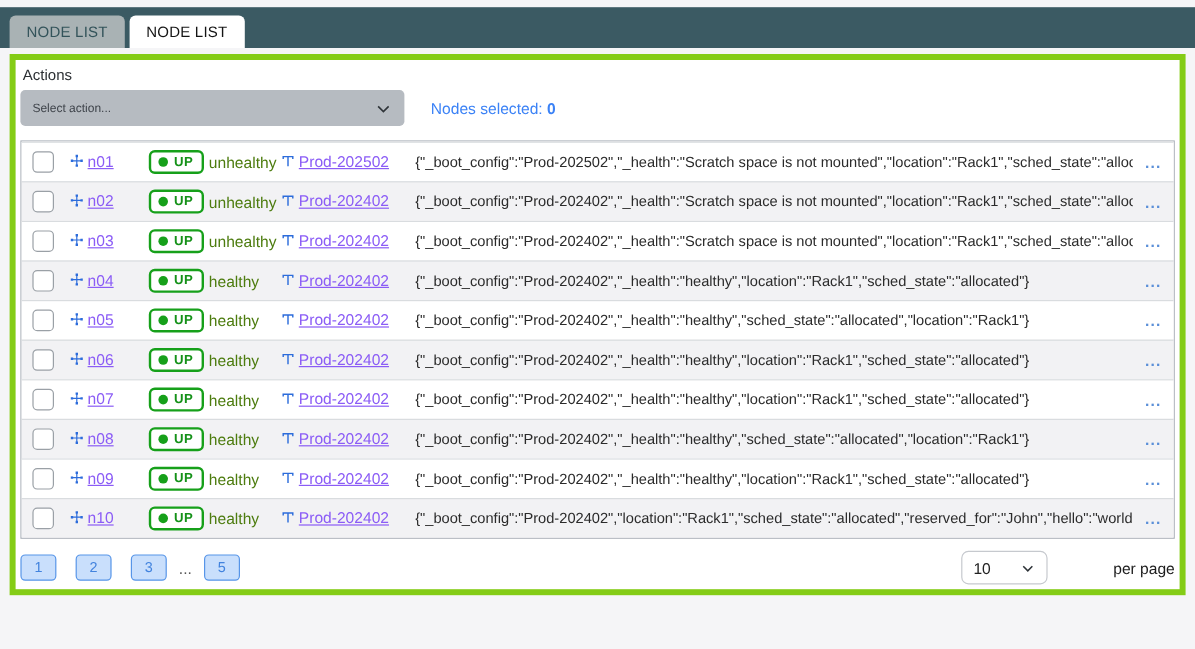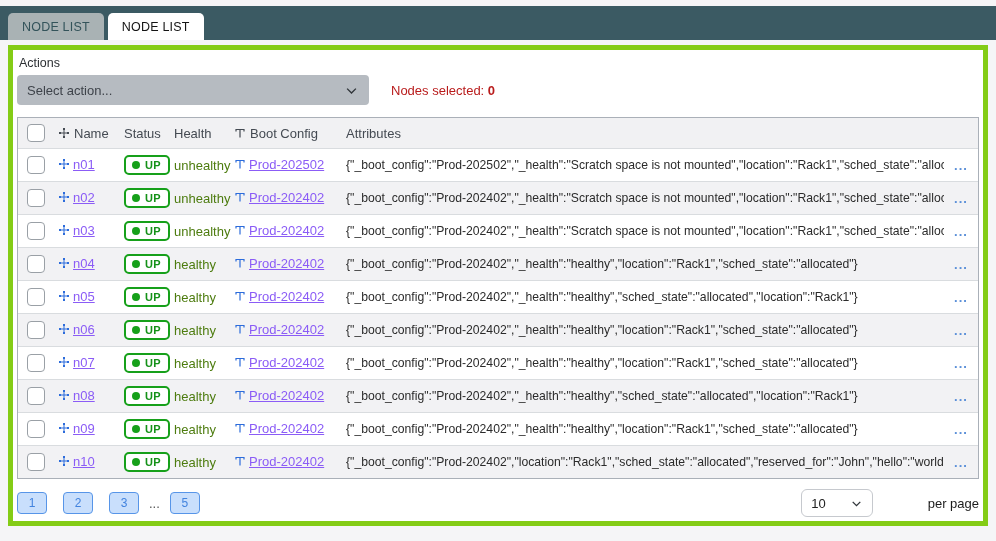--- a/index.html
+++ b/index.html
@@ -37,30 +37,30 @@
   .container {
     margin: 5px 8px 0 8px;
     background: #ffffff;
     border: 5px solid #84cc16;
     padding: 4px;
   }
   
   .actions-label { font-size: 12.5px; color: #2b2f33; margin: 2px 0 5px 2px; }
   .actions-row { display: flex; align-items: center; }
   .action-select {
-    width: 352px; height: 30px;
+    width: 320px; height: 30px;
     background: #b6bbc1;
     border-radius: 4px;
     display: flex; align-items: center;
     padding: 0 10px;
-    color: #3e434a; font-size: 13px;
+    color: #3e434a; font-size: 10px;
     cursor: pointer;
   }
   .action-select .spacer { flex: 1; }
-  .nodes-selected { margin-left: 22px; font-size: 13px; color: #b91c1c; }
+  .nodes-selected { margin-left: 22px; font-size: 13px; color: #3b82f6; }
   .nodes-selected b { font-weight: bold; }
   
   .node-table { margin-top: 12px; border: 1px solid #aab0b8; }
   .tr {
     display: grid;
     grid-template-columns: 40px 66px 50px 60px 112px 1fr 34px;
     align-items: center;
   }
   .thead {
     background: #f1f1f3;
@@ -167,45 +167,20 @@
           </svg>
       </span>
     </div>
     <div class="nodes-selected">
       <span>Nodes selected:</span>
       <b>0</b>
     </div>
   </div>
 
   <div class="node-table">
-    <div class="tr thead">
-      <div class="cell-check">
-        <div class="checkbox"></div>
-      </div>
-      <div class="hdr-label">
-        <span class="icon">
-          <svg viewBox="0 0 24 24" width="12" height="12">
-              <path fill="#444a52" d="M10 2h4v4h-4zM10 18h4v4h-4zM2 10h4v4H2zM18 10h4v4h-4zM11 6h2v12h-2zM6 11h12v2H6z"></path>
-            </svg>
-        </span>
-        <span>Name</span>
-      </div>
-      <div>Status</div>
-      <div>Health</div>
-      <div class="hdr-label">
-        <span class="icon">
-          <svg viewBox="0 0 24 24" width="12" height="12">
-              <path fill="none" stroke="#444a52" stroke-width="2.4" d="M4 9V5h16v4M12 5v16"></path>
-            </svg>
-        </span>
-        <span>Boot Config</span>
-      </div>
-      <div>Attributes</div>
-      <div></div>
-    </div>
     <div>
         <div class="tr row">
     <div class="cell-check">
       <div class="checkbox"></div>
     </div>
     <div>
       <span class="link">
         <span class="icon">
           <svg viewBox="0 0 24 24" width="12" height="12">
                   <path fill="#2c6cdb" d="M10 2h4v4h-4zM10 18h4v4h-4zM2 10h4v4H2zM18 10h4v4h-4zM11 6h2v12h-2zM6 11h12v2H6z"></path>

